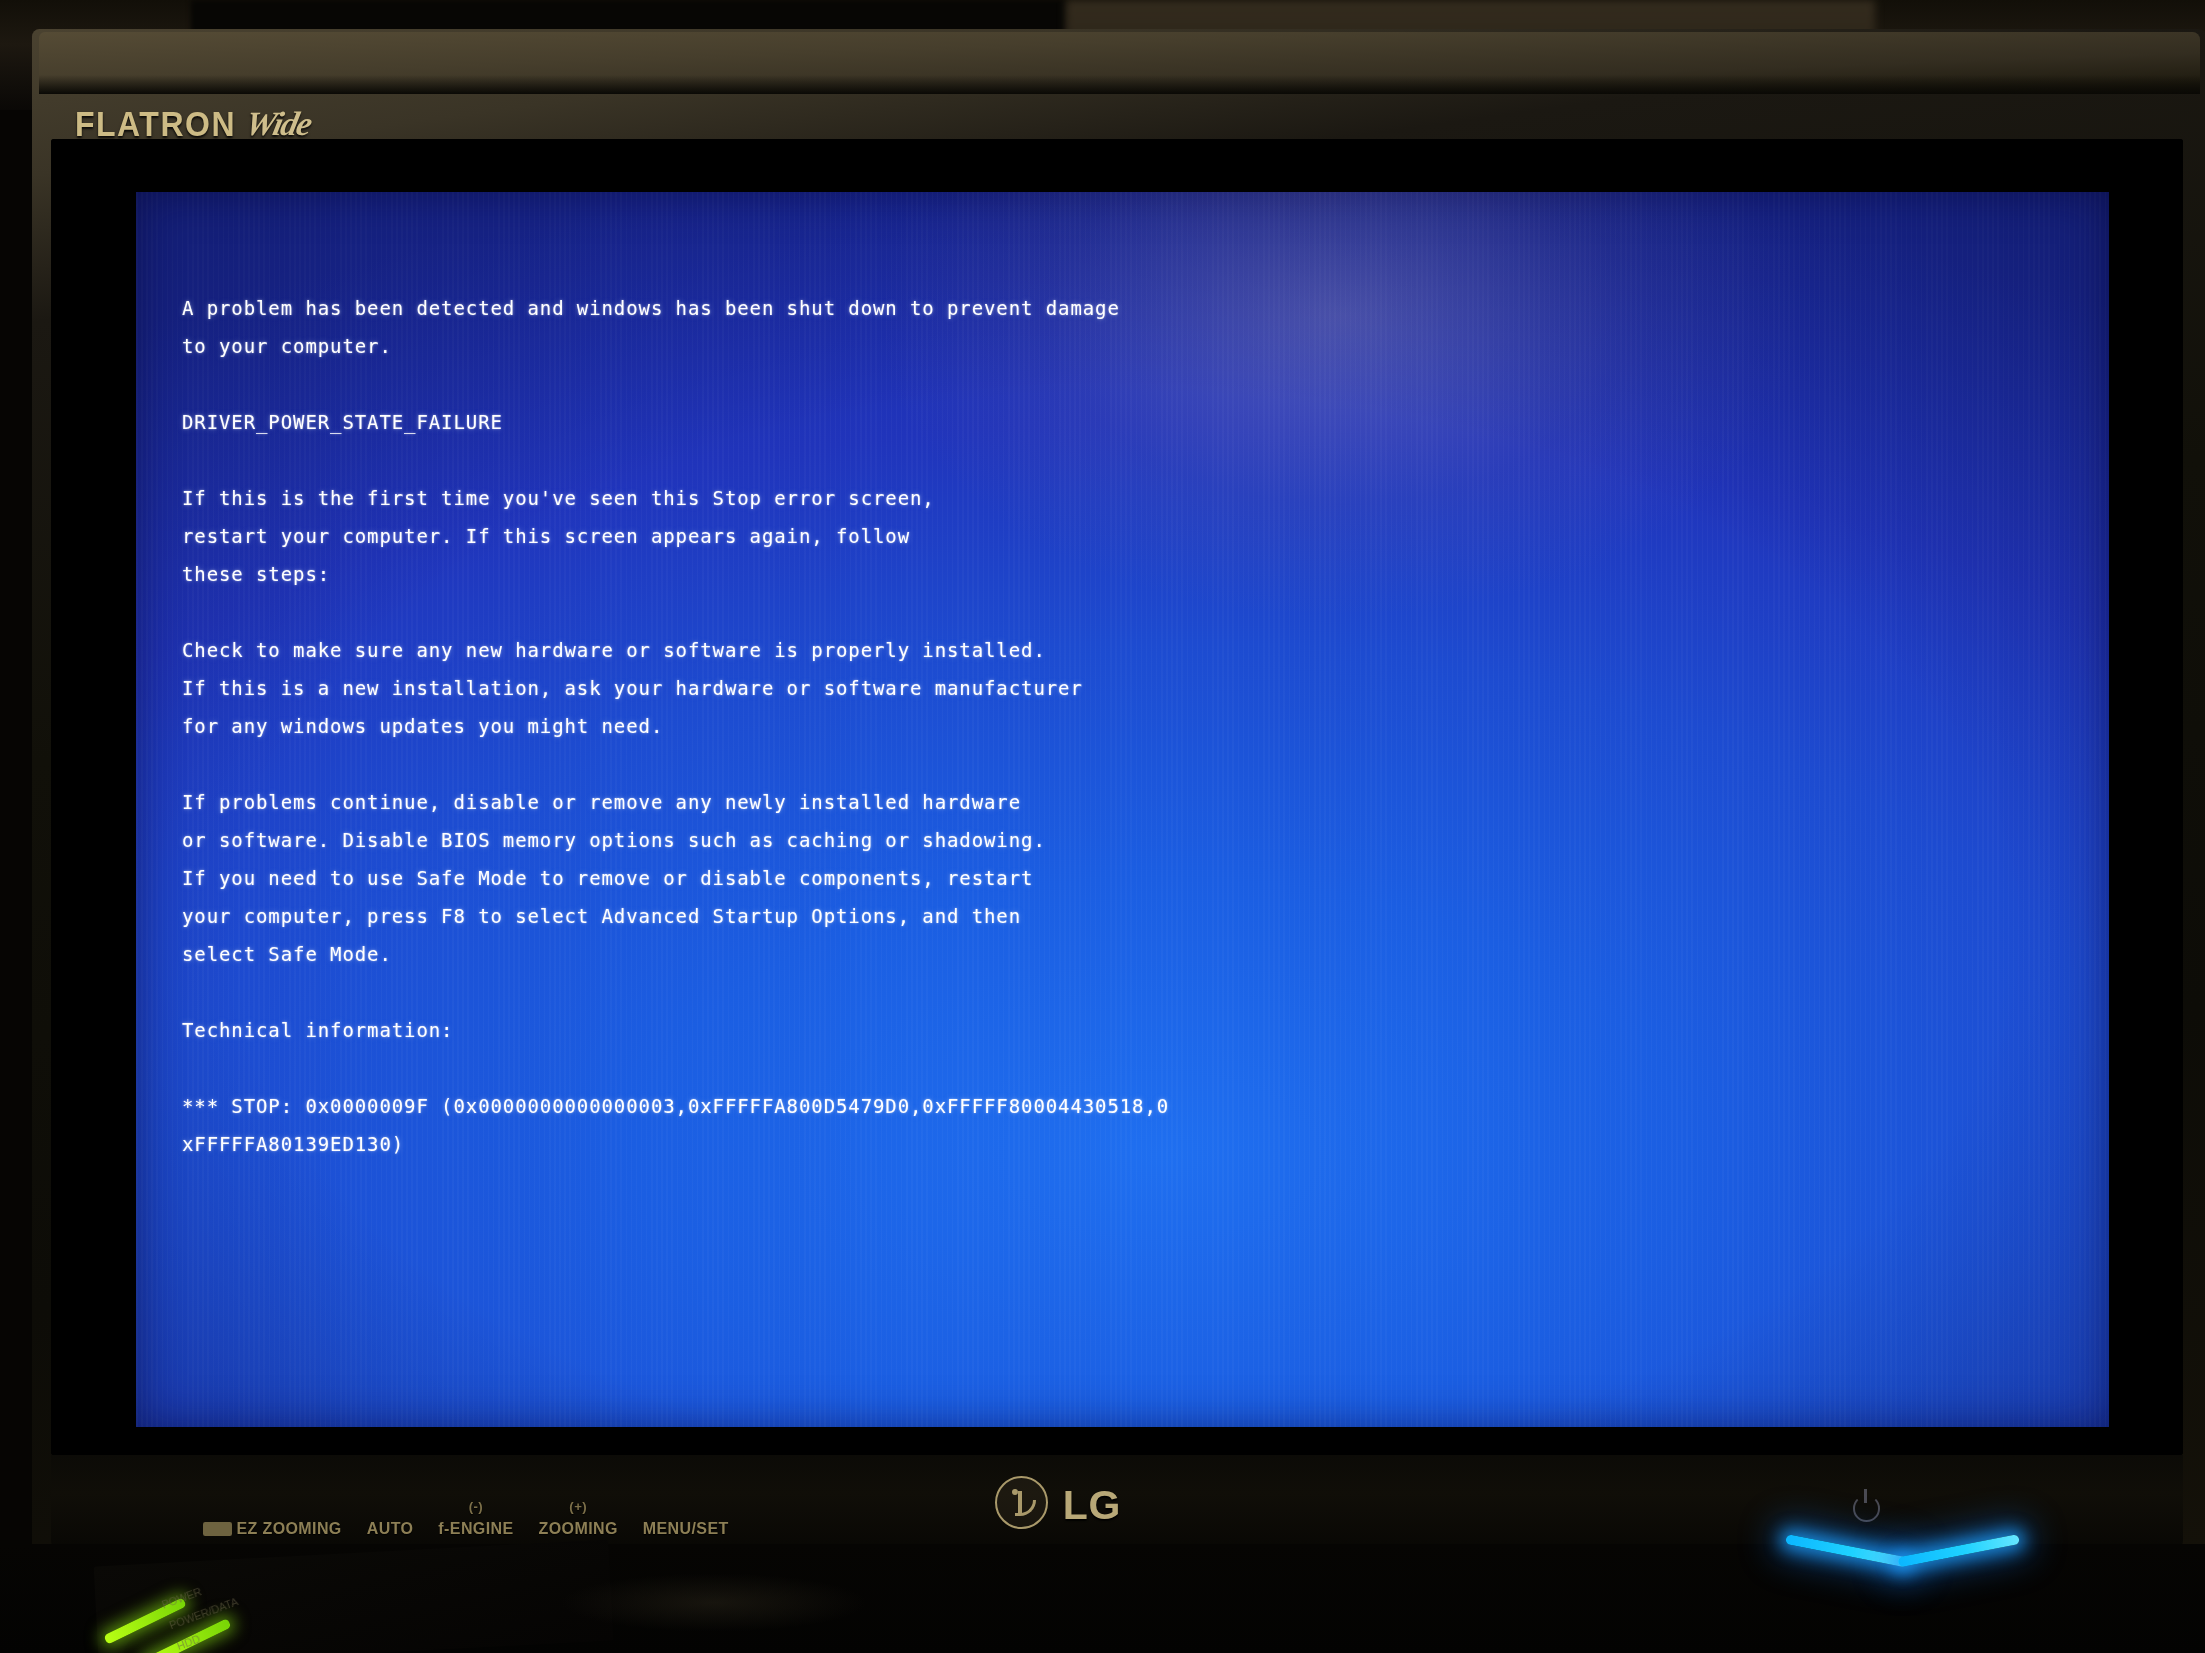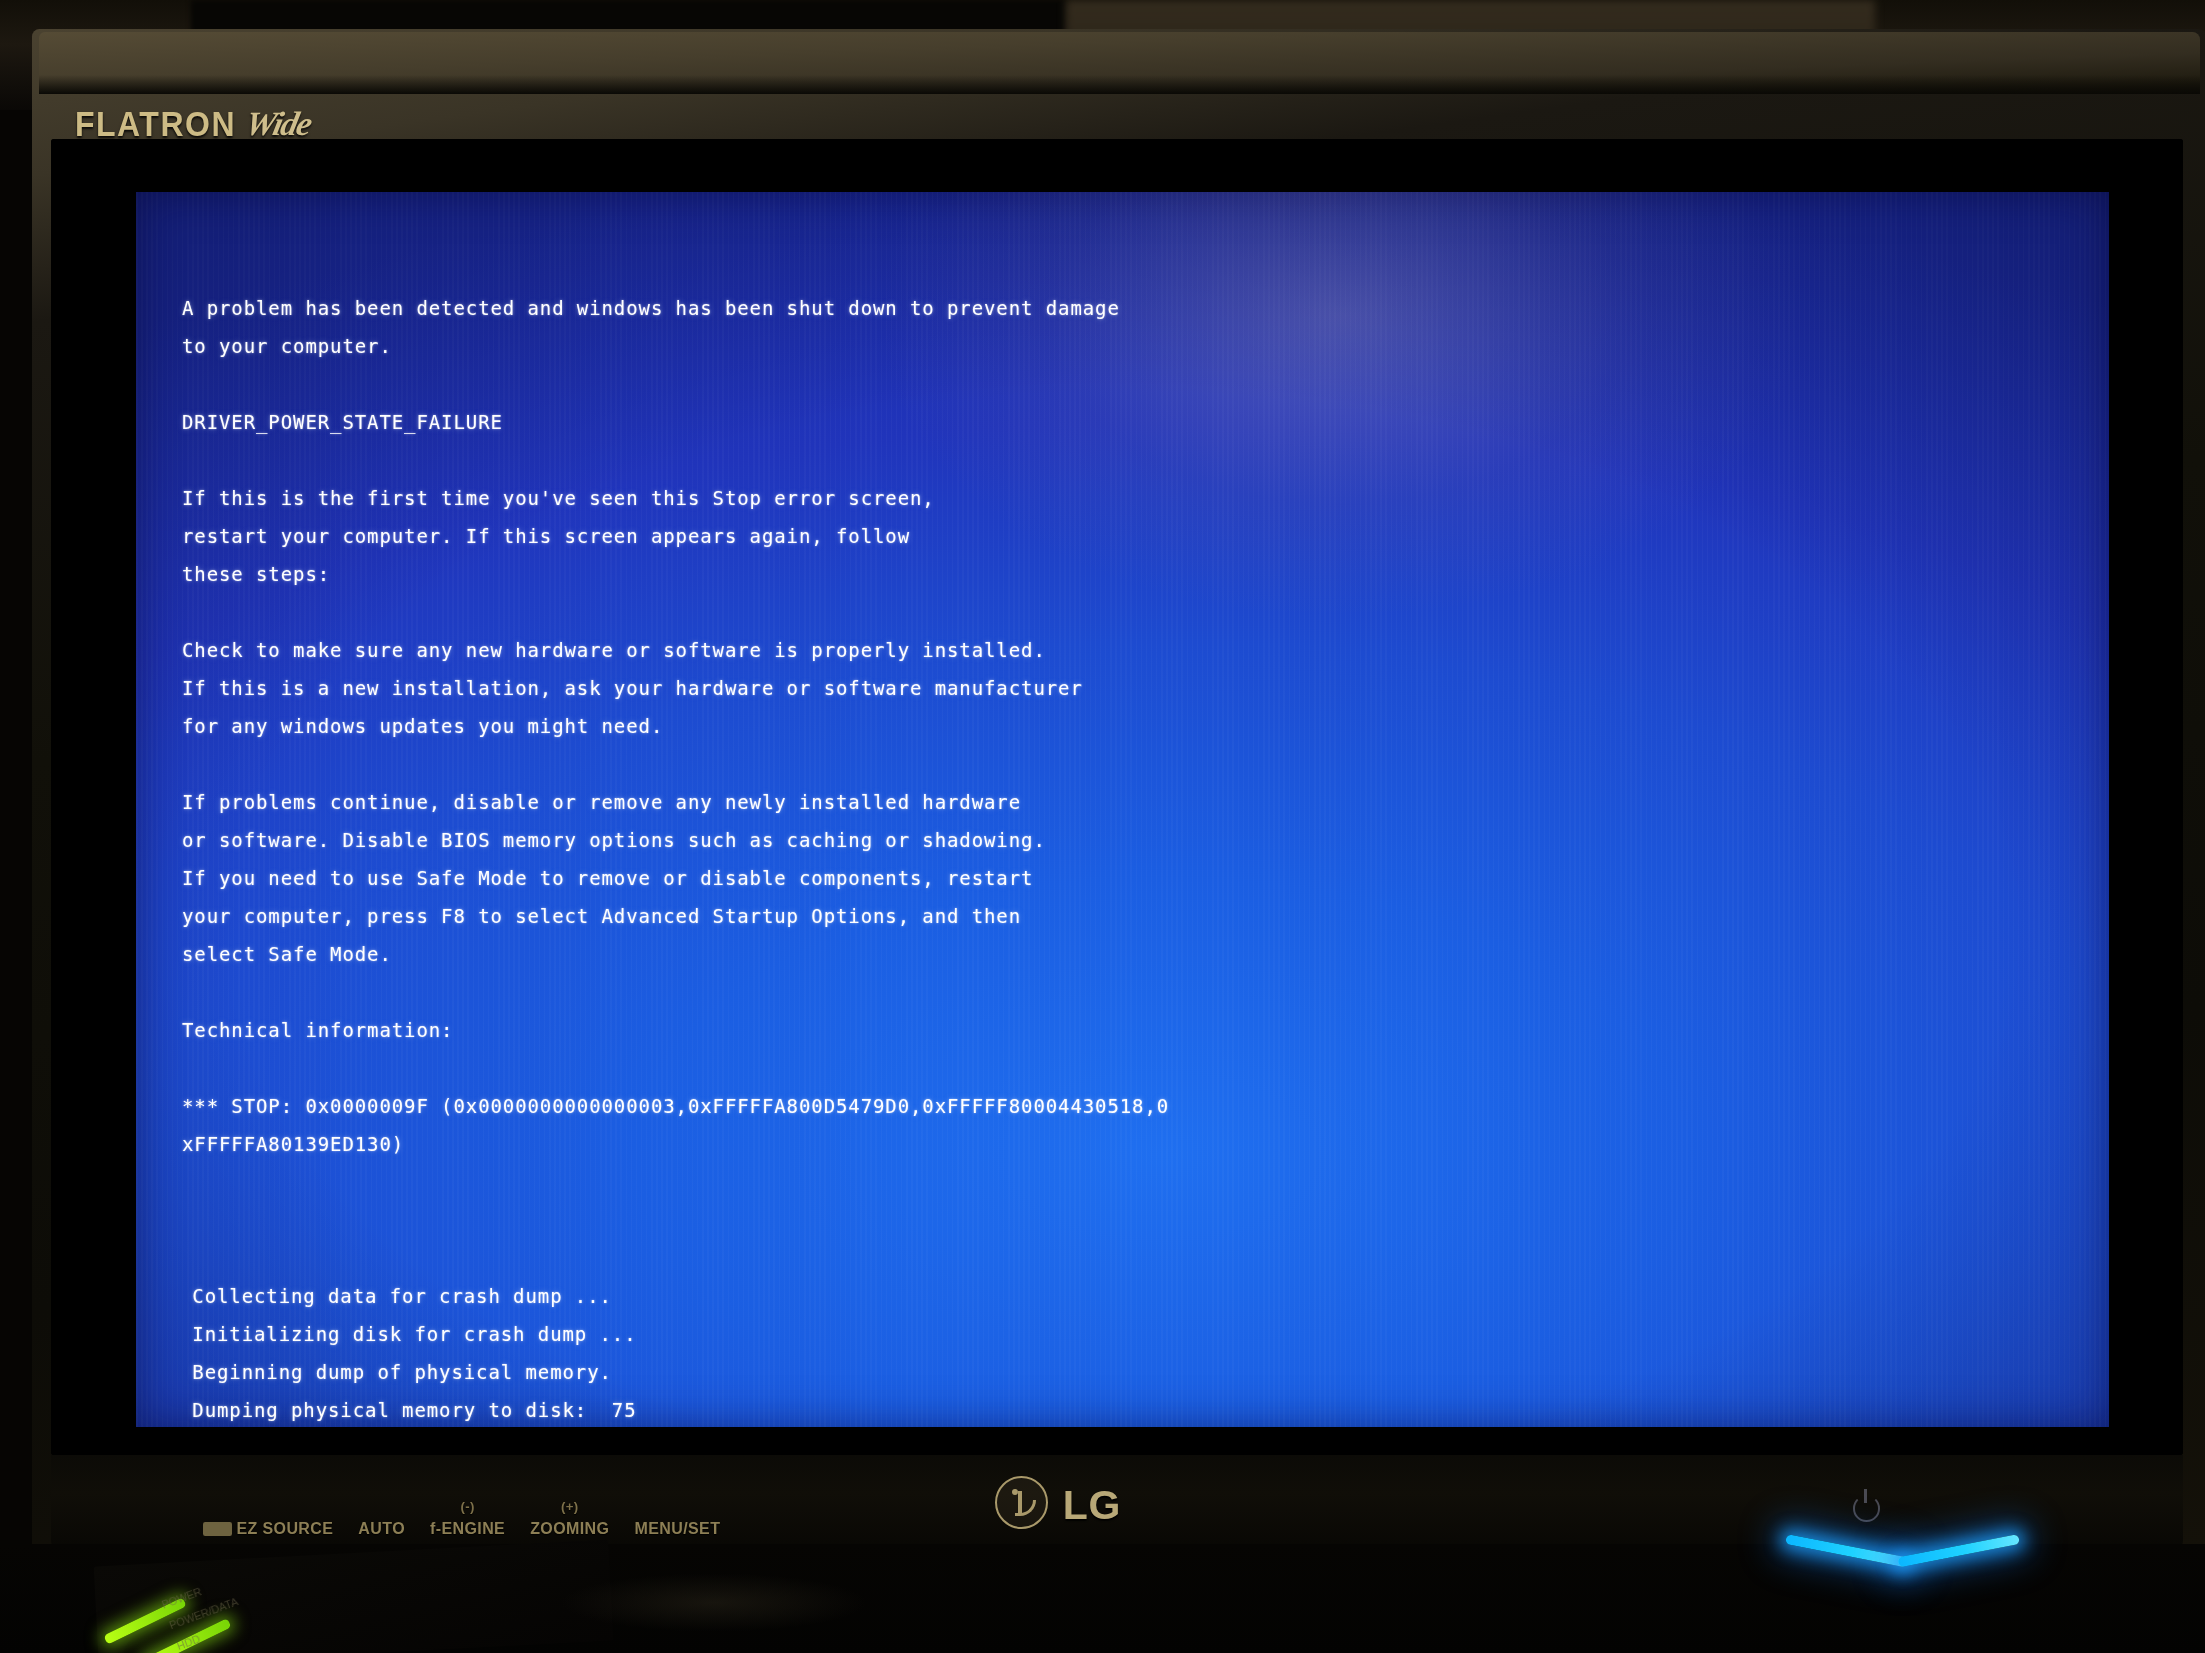--- a/index.html
+++ b/index.html
@@ -341,37 +341,36 @@
 
     <div class="inner-frame"></div>
 
     <div class="screen">
       <div class="screen-glare"></div>
       <div class="screen-scan"></div>
       <div class="screen-vignette"></div>
 
       <div class="bsod-text">
         <div id="bsod-lines"><div class="bsod-line">A problem has been detected and windows has been shut down to prevent damage</div><div class="bsod-line">to your computer.</div><div class="bsod-blank"></div><div class="bsod-line">DRIVER_POWER_STATE_FAILURE</div><div class="bsod-blank"></div><div class="bsod-line">If this is the first time you've seen this Stop error screen,</div><div class="bsod-line">restart your computer. If this screen appears again, follow</div><div class="bsod-line">these steps:</div><div class="bsod-blank"></div><div class="bsod-line">Check to make sure any new hardware or software is properly installed.</div><div class="bsod-line">If this is a new installation, ask your hardware or software manufacturer</div><div class="bsod-line">for any windows updates you might need.</div><div class="bsod-blank"></div><div class="bsod-line">If problems continue, disable or remove any newly installed hardware</div><div class="bsod-line">or software. Disable BIOS memory options such as caching or shadowing.</div><div class="bsod-line">If you need to use Safe Mode to remove or disable components, restart</div><div class="bsod-line">your computer, press F8 to select Advanced Startup Options, and then</div><div class="bsod-line">select Safe Mode.</div><div class="bsod-blank"></div><div class="bsod-line">Technical information:</div><div class="bsod-blank"></div><div class="bsod-line">*** STOP: 0x0000009F (0x0000000000000003,0xFFFFFA800D5479D0,0xFFFFF80004430518,0</div><div class="bsod-line">xFFFFFA80139ED130)</div></div>
-        <div class="dump-block" id="bsod-dump"><div class="bsod-line">Collecting data for crash dump ...</div><div class="bsod-line">Initializing disk for crash dump ...</div><div class="bsod-line">Beginning dump of physical memory.</div><div class="bsod-line">Dumping physical memory to disk:  75</div></div>
       </div>
     </div>
 
     <div class="lower-bezel"></div>
 
     <div class="lg-brand">
       <span class="lg-face">
         <span class="eye"></span>
           <span class="nose"></span>
           <span class="mouth"></span>
       </span>
       <span class="lg-text">LG</span>
     </div>
 
     <div class="osd-buttons" id="osd-buttons">
-        <div class="osd-btn"><span class="osd-ez-icon"></span><span>EZ SOURCE</span></div>
+        <div class="osd-btn"><span class="osd-ez-icon"></span><span>EZ ZOOMING</span></div>
         <div class="osd-btn"><span>AUTO</span></div>
         <div class="osd-btn"><span class="sign">(-)</span><span>f-ENGINE</span></div>
         <div class="osd-btn"><span class="sign">(+)</span><span>ZOOMING</span></div>
         <div class="osd-btn"><span>MENU/SET</span></div>
       </div>
 
     <div class="power-area">
       <div class="power-symbol"></div>
       <div class="power-led">
         <div class="arm left"></div>

